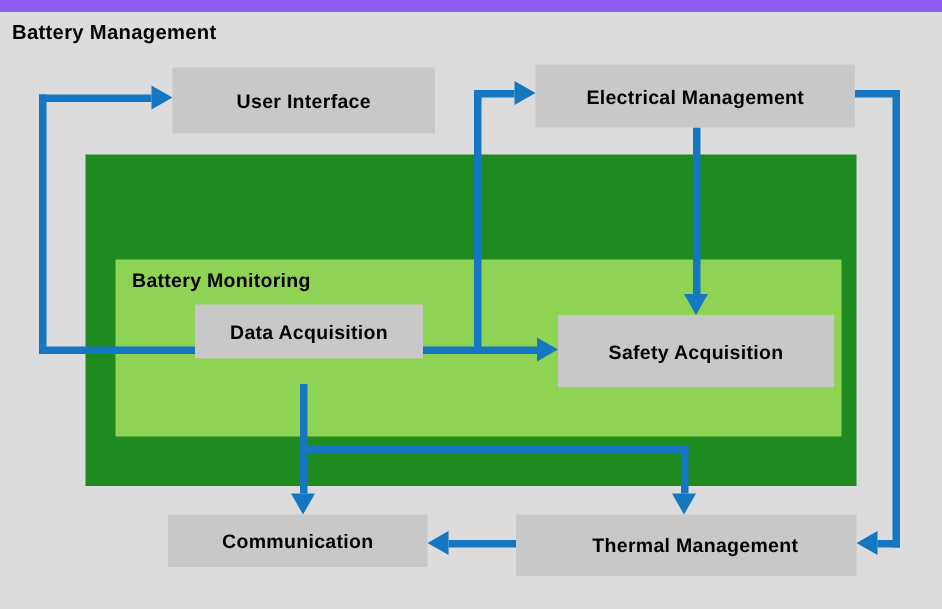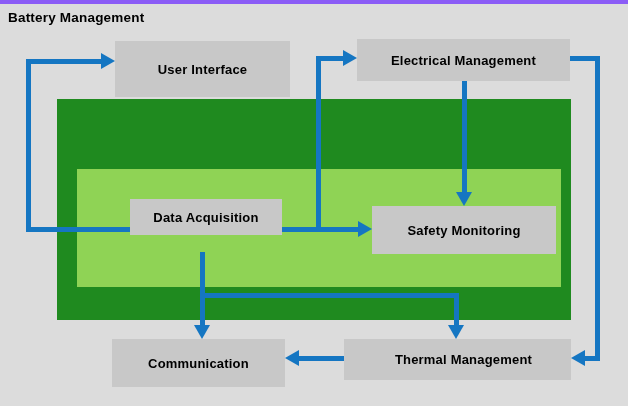--- a/index.html
+++ b/index.html
@@ -2,21 +2,21 @@
 <html><head>
 <meta charset="utf-8">
 <style>
   html,body{margin:0;padding:0;background:#ffffff;}
   .stage{
     position:relative;
     width:628px;height:406px;
     background:#dcdcdc;
     font-family:"Liberation Sans","DejaVu Sans",sans-serif;
     overflow:hidden;
-    border-top:4px solid #8b5cf6;
+    border-top:8px solid #8b5cf6;
     box-sizing:border-box;
   }
   .diagram-title{
     position:absolute;left:8px;top:6px;
     font-size:13.5px;font-weight:bold;color:#000;
     letter-spacing:.2px;
   }
   .container-box{position:absolute;}
   .container-label{
     position:absolute;
@@ -28,41 +28,42 @@
   .bm{left:77px;top:165px;width:484px;height:118px;background:#8fd355;}
   .bm-label{left:88px;top:171px;color:#000000;}
   .node{
     position:absolute;
     background:#c8c8c8;
     display:flex;align-items:center;justify-content:center;
     font-size:13px;font-weight:bold;color:#000;
     letter-spacing:.2px;
     box-sizing:border-box;
   }
-  .n-ui{left:115px;top:37px;width:175px;height:56px;}
+  .n-ui{left:115px;top:37px;width:175px;height:44px;}
   .n-em{left:357px;top:35px;width:213px;height:42px;text-align:center;}
   .n-da{left:130px;top:195px;width:152px;height:36px;}
   .n-sm{left:372px;top:202px;width:184px;height:48px;}
-  .n-co{left:112px;top:335px;width:173px;height:48px;}
+  .n-co{left:112px;top:335px;width:173px;height:35px;}
   .n-tm{left:344px;top:335px;width:227px;height:41px;padding-left:12px;}
   .seg{position:absolute;background:#1576c2;}
   .arr{position:absolute;width:0;height:0;}
   .arr.right{border-top:8px solid transparent;border-bottom:8px solid transparent;border-left:14px solid #1576c2;}
   .arr.left {border-top:8px solid transparent;border-bottom:8px solid transparent;border-right:14px solid #1576c2;}
   .arr.down {border-left:8px solid transparent;border-right:8px solid transparent;border-top:14px solid #1576c2;}
 </style>
 </head>
 <body>
 
 <div class="stage">
 
   <div class="diagram-title">Battery Management</div>
 
   <div class="container-box bs"></div>
   <div class="container-box bm"></div>
+  <div class="container-label bm-label">Battery Monitoring</div>
 
   <div>
     <div class="seg" style="left:26px;top:223px;width:104px;height:5px;"></div>
     <div class="seg" style="left:26px;top:55px;width:5px;height:173px;"></div>
     <div class="seg" style="left:26px;top:55px;width:75px;height:5px;"></div>
     <div class="arr right" style="left:101px;top:49px;"></div>
   </div>
 
   <div>
     <div class="seg" style="left:282px;top:223px;width:76px;height:5px;"></div>
@@ -98,17 +99,17 @@
   </div>
 
   <div>
     <div class="seg" style="left:299px;top:352px;width:45px;height:5px;"></div>
     <div class="arr left" style="left:285px;top:346px;"></div>
   </div>
 
   <div class="node n-ui">User Interface</div>
   <div class="node n-em">Electrical Management</div>
   <div class="node n-da">Data Acquisition</div>
-  <div class="node n-sm">Safety Monitoring</div>
+  <div class="node n-sm">Safety Acquisition</div>
   <div class="node n-co">Communication</div>
   <div class="node n-tm">Thermal Management</div>
 
 </div>
 
 </body></html>

